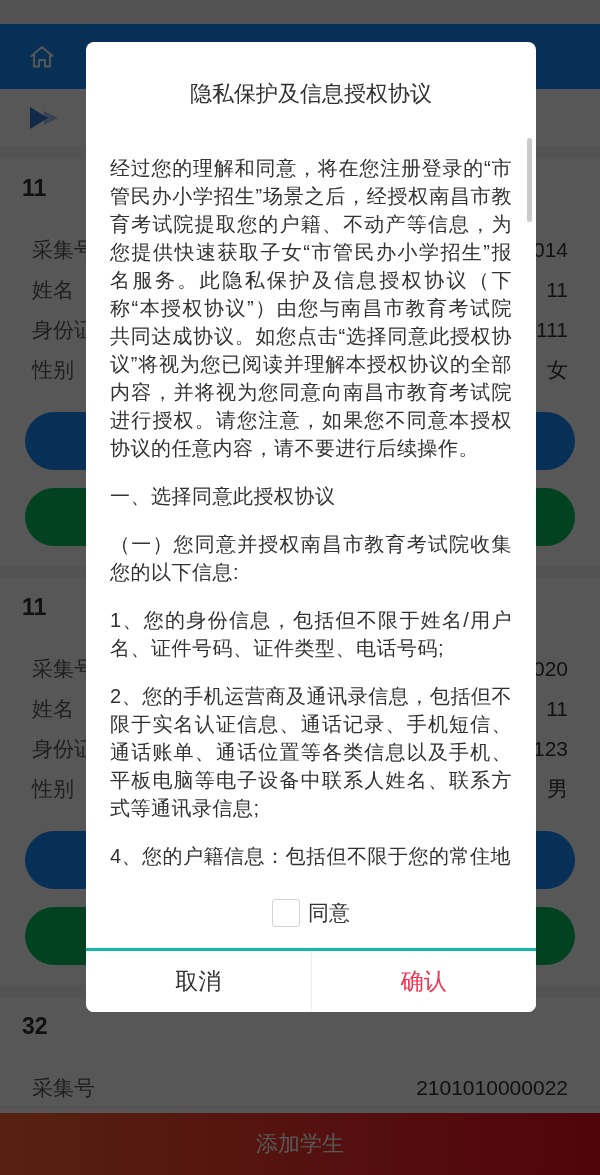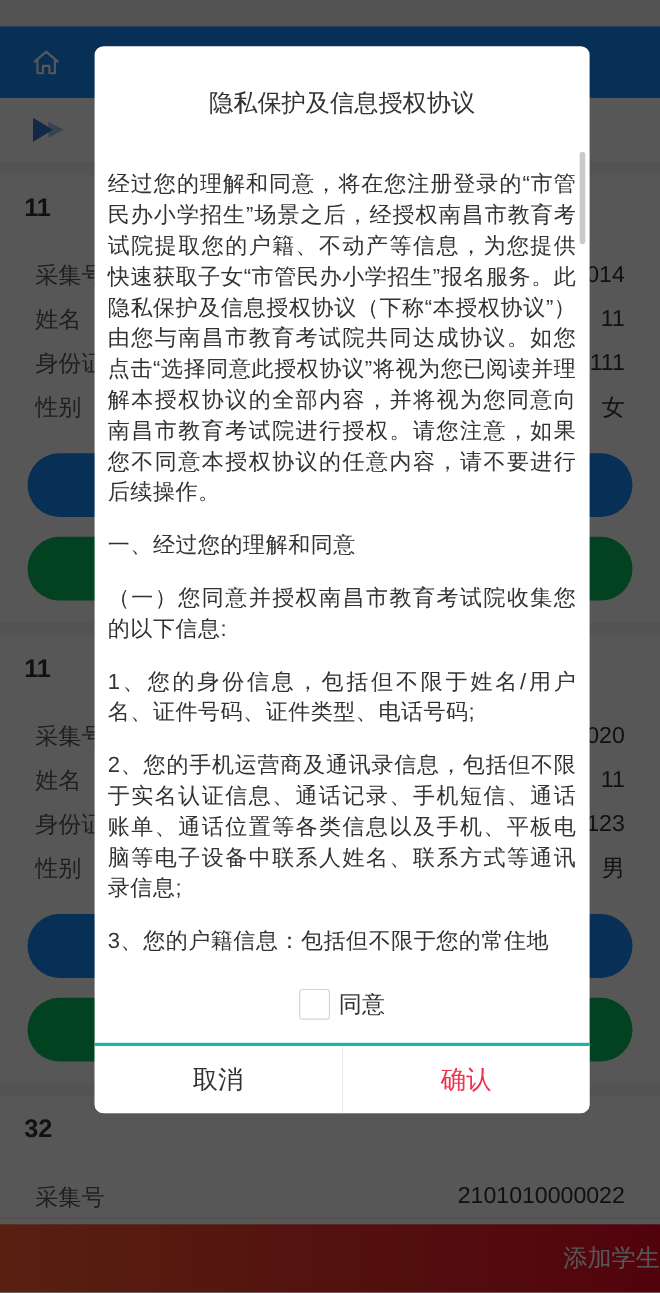--- a/index.html
+++ b/index.html
@@ -30,37 +30,37 @@
   .card-row .row-label { color:#5a5b5e; }
   .card-row .row-value { color:#323233; }
   .row-divided { border-bottom:1px solid rgba(0,0,0,0.08); }
   .pill { height:58px; border-radius:29px; margin:18px 25px 0; }
   .pill.first { margin-top:22px; }
   .pill-blue { background:#1989fa; }
   .pill-green { background:#07c160; }
   .bottom-bar {
     position:absolute; left:0; right:0; bottom:0; height:62px;
     background:linear-gradient(to right,#ff6034,#ee0a24);
-    display:flex; align-items:center; justify-content:flex-end;
+    display:flex; align-items:center; justify-content:center;
     color:#ffffff; font-size:22px;
   }
   
   .overlay { position:absolute; inset:0; z-index:2; background:rgba(0,0,0,0.66); }
   
   .dialog {
     position:absolute; z-index:3; left:86px; top:42px; width:450px; height:970px;
     background:#ffffff; border-radius:8px; overflow:hidden;
   }
   .dialog-title {
     margin-top:40px; text-align:center; font-size:22px; font-weight:500; color:#323233;
     line-height:24px;
   }
   .dialog-body {
     position:absolute; top:64px; left:0; right:0; height:790px;
-    padding:48px 12px 0; overflow:hidden;
+    padding:48px 24px 0; overflow:hidden;
     font-size:20px; line-height:28px; color:#323233; letter-spacing:0.5px;
     text-align:justify;
   }
   .dialog-body p { margin-bottom:20px; }
   .scroll-thumb {
     position:absolute; top:96px; right:4px; width:5px; height:84px;
     background:#c9c9c9; border-radius:3px;
   }
   .agree-row {
     position:absolute; top:854px; left:0; right:0; height:34px;
@@ -167,25 +167,25 @@
     </div>
   </div>
 
   <div class="overlay"></div>
 
   <div class="dialog">
     <div class="dialog-title">隐私保护及信息授权协议</div>
 
     <div class="dialog-body">
       <p>经过您的理解和同意，将在您注册登录的“市管民办小学招生”场景之后，经授权南昌市教育考试院提取您的户籍、不动产等信息，为您提供快速获取子女“市管民办小学招生”报名服务。此隐私保护及信息授权协议（下称“本授权协议”）由您与南昌市教育考试院共同达成协议。如您点击“选择同意此授权协议”将视为您已阅读并理解本授权协议的全部内容，并将视为您同意向南昌市教育考试院进行授权。请您注意，如果您不同意本授权协议的任意内容，请不要进行后续操作。</p>
-      <p>一、经过您的理解和同意</p>
+      <p>一、选择同意此授权协议</p>
       <p>（一）您同意并授权南昌市教育考试院收集您的以下信息:</p>
       <p>1、您的身份信息，包括但不限于姓名/用户名、证件号码、证件类型、电话号码;</p>
       <p>2、您的手机运营商及通讯录信息，包括但不限于实名认证信息、通话记录、手机短信、通话账单、通话位置等各类信息以及手机、平板电脑等电子设备中联系人姓名、联系方式等通讯录信息;</p>
-      <p>3、您的户籍信息：包括但不限于您的常住地</p>
+      <p>4、您的户籍信息：包括但不限于您的常住地</p>
     </div>
 
     <div class="scroll-thumb"></div>
 
     <div class="agree-row">
       <span class="checkbox"></span>
       <span class="agree-label">同意</span>
     </div>
 
     <div class="dialog-footer">

